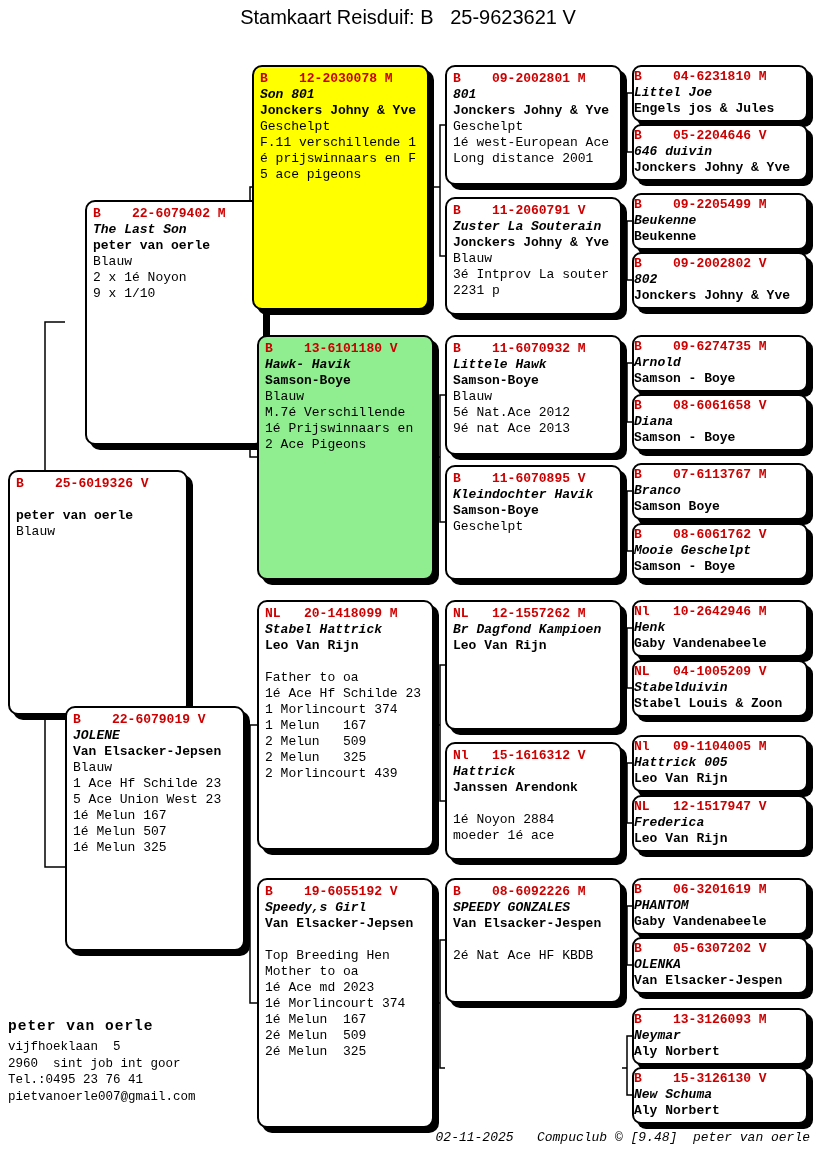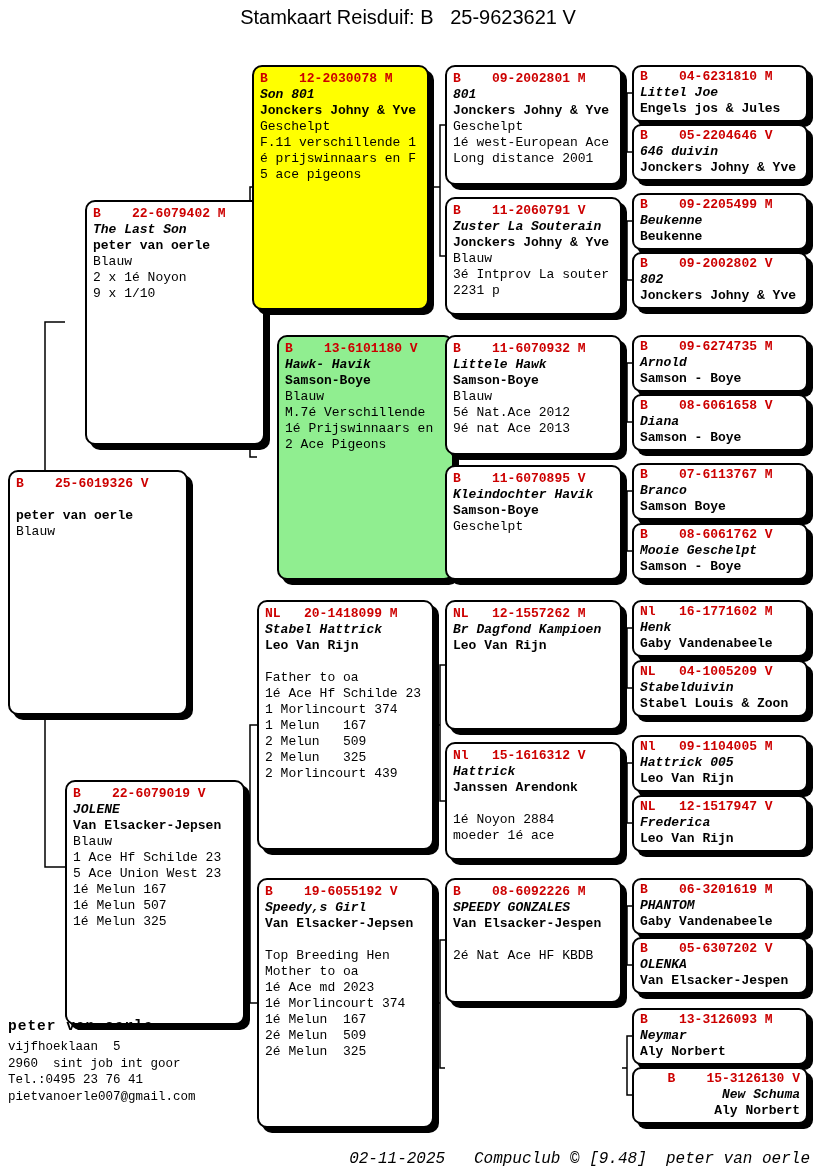--- a/index.html
+++ b/index.html
@@ -18,35 +18,35 @@
     white-space:pre;
   }
   svg.connectors{position:absolute;left:0;top:0;z-index:0;}
   .card{
     position:absolute;z-index:1;box-sizing:border-box;
     background:#fff;border:2px solid #000;border-radius:10px;
     box-shadow:5px 5px 0 #000;
     padding:4px 6px;
     font-size:13px;line-height:16px;color:#000;
   }
-  .card.sm{padding:2px 6px;border-radius:9px;}
+  .card.sm{padding:2px 0;border-radius:9px;}
   .card.bg-yellow{background:var(--hl-yellow);}
   .card.bg-green{background:var(--hl-green);}
   .ring{color:var(--accent);font-weight:bold;white-space:pre;min-height:16px;}
   .pname{font-weight:bold;font-style:italic;white-space:pre;min-height:16px;}
   .fancier{font-weight:bold;white-space:pre;min-height:16px;}
   .info{white-space:pre;min-height:16px;}
   .owner{
     position:absolute;left:8px;top:1018px;z-index:1;color:#000;
   }
   .owner .owner-name{font-size:14.5px;font-weight:bold;letter-spacing:1px;margin-bottom:5px;white-space:pre;}
   .owner .owner-lines{font-size:12.5px;line-height:16.5px;white-space:pre;}
   .print-footer{
     position:absolute;right:6px;top:1130px;z-index:1;
-    font-size:16px;font-style:italic;white-space:pre;color:#000;margin-top:20px;
+    font-size:13px;font-style:italic;white-space:pre;color:#000;
   }
 </style>
 </head>
 <body>
 
 <div class="page">
 
   <div class="title">Stamkaart Reisduif: B   25-9623621 V</div>
 
   <svg class="connectors" width="816" height="1172" viewBox="0 0 816 1172">
@@ -75,42 +75,42 @@
   </div>
 
   <div class="card" style="left:65px;top:200px;width:180px;height:245px;margin-left:20px;">
     <div class="ring">B    22-6079402 M</div>
     <div class="pname">The Last Son</div>
     <div class="fancier">peter van oerle</div>
     <div class="info">Blauw
 2 x 1é Noyon
 9 x 1/10</div>
   </div>
-  <div class="card" style="left:65px;top:780px;width:180px;height:245px;">
+  <div class="card" style="left:65px;top:706px;width:180px;height:245px;">
     <div class="ring">B    22-6079019 V</div>
     <div class="pname">JOLENE</div>
     <div class="fancier">Van Elsacker-Jepsen</div>
     <div class="info">Blauw
 1 Ace Hf Schilde 23
 5 Ace Union West 23
 1é Melun 167
 1é Melun 507
 1é Melun 325</div>
   </div>
 
   <div class="card bg-yellow" style="left:240px;top:65px;width:177px;height:245px;margin-left:12px;">
     <div class="ring">B    12-2030078 M</div>
     <div class="pname">Son 801</div>
     <div class="fancier">Jonckers Johny &amp; Yve</div>
     <div class="info">Geschelpt
 F.11 verschillende 1
 é prijswinnaars en F
 5 ace pigeons</div>
   </div>
-  <div class="card bg-green" style="left:257px;top:335px;width:177px;height:245px;margin-left:20px;">
+  <div class="card bg-green" style="left:257px;top:335px;width:177px;height:245px;">
     <div class="ring">B    13-6101180 V</div>
     <div class="pname">Hawk- Havik</div>
     <div class="fancier">Samson-Boye</div>
     <div class="info">Blauw
 M.7é Verschillende
 1é Prijswinnaars en
 2 Ace Pigeons</div>
   </div>
   <div class="card" style="left:257px;top:600px;width:177px;height:250px;">
     <div class="ring">NL   20-1418099 M</div>
@@ -225,21 +225,21 @@
     <div class="ring">B    07-6113767 M</div>
     <div class="pname">Branco</div>
     <div class="fancier">Samson Boye</div>
   </div>
   <div class="card sm" style="left:632px;top:523px;width:176px;height:57px;">
     <div class="ring">B    08-6061762 V</div>
     <div class="pname">Mooie Geschelpt</div>
     <div class="fancier">Samson - Boye</div>
   </div>
   <div class="card sm" style="left:632px;top:600px;width:176px;height:57px;">
-    <div class="ring">Nl   16-1771602 M</div>
+    <div class="ring">Nl   10-2642946 M</div>
     <div class="pname">Henk</div>
     <div class="fancier">Gaby Vandenabeele</div>
   </div>
   <div class="card sm" style="left:632px;top:660px;width:176px;height:57px;">
     <div class="ring">NL   04-1005209 V</div>
     <div class="pname">Stabelduivin</div>
     <div class="fancier">Stabel Louis &amp; Zoon</div>
   </div>
   <div class="card sm" style="left:632px;top:735px;width:176px;height:57px;">
     <div class="ring">Nl   09-1104005 M</div>
@@ -259,21 +259,21 @@
   <div class="card sm" style="left:632px;top:937px;width:176px;height:57px;">
     <div class="ring">B    05-6307202 V</div>
     <div class="pname">OLENKA</div>
     <div class="fancier">Van Elsacker-Jespen</div>
   </div>
   <div class="card sm" style="left:632px;top:1008px;width:176px;height:57px;">
     <div class="ring">B    13-3126093 M</div>
     <div class="pname">Neymar</div>
     <div class="fancier">Aly Norbert</div>
   </div>
-  <div class="card sm" style="left:632px;top:1067px;width:176px;height:57px;text-align:right;">
+  <div class="card sm" style="left:632px;top:1067px;width:176px;height:57px;">
     <div class="ring">B    15-3126130 V</div>
     <div class="pname">New Schuma</div>
     <div class="fancier">Aly Norbert</div>
   </div>
 
   <div class="owner">
     <div class="owner-name">peter van oerle</div>
     <div class="owner-lines">vijfhoeklaan  5
 2960  sint job int goor
 Tel.:0495 23 76 41

